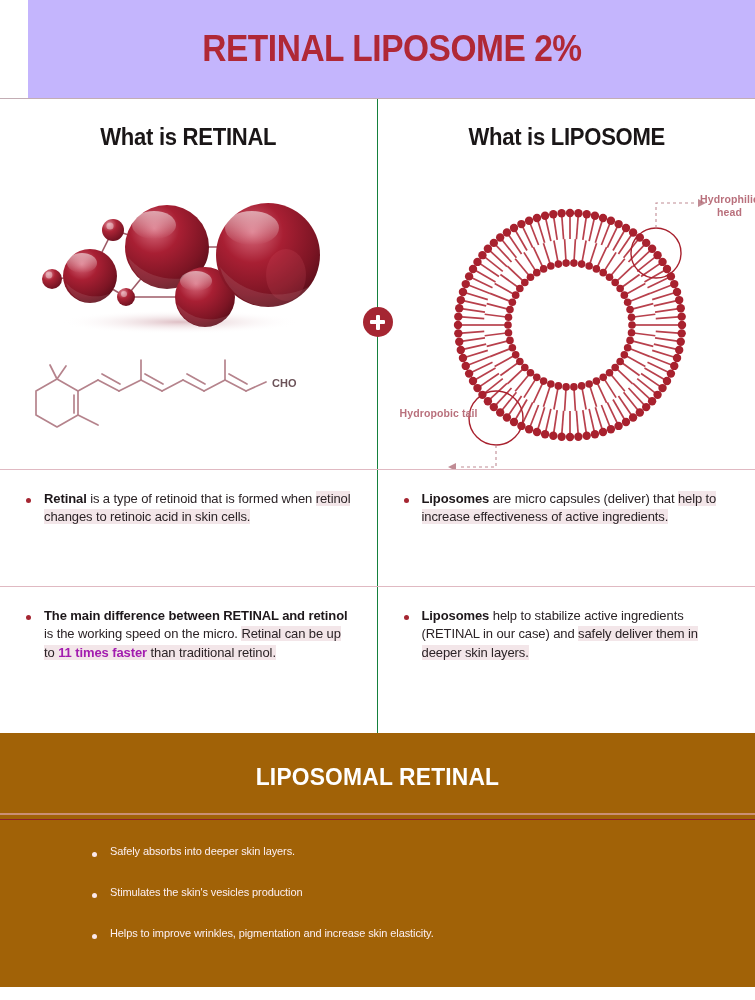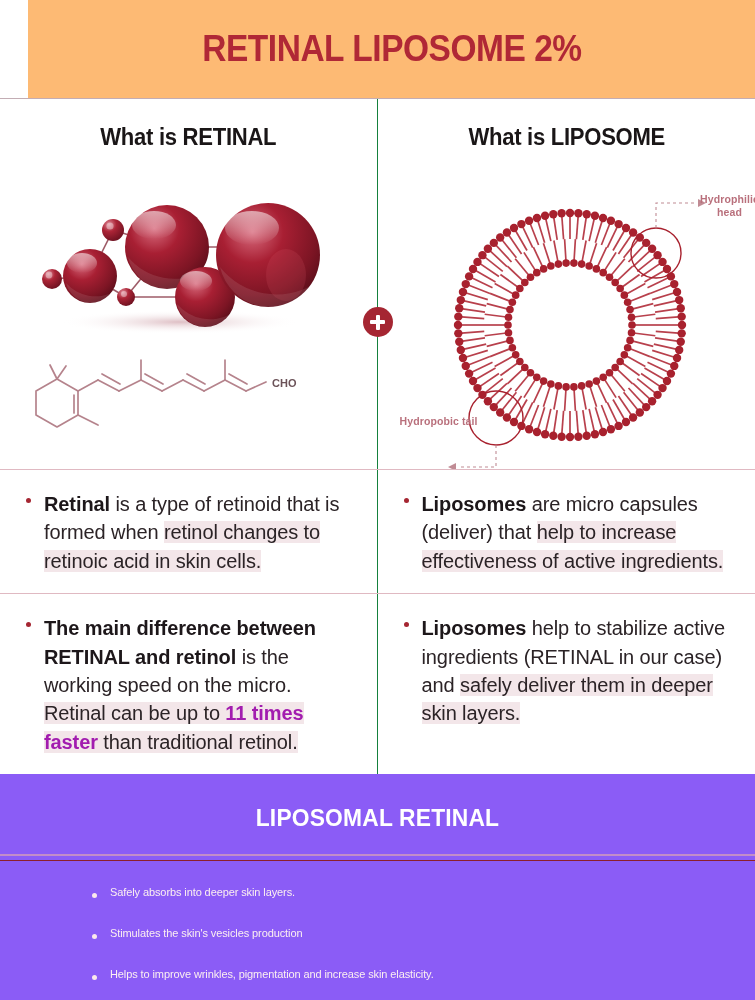--- a/index.html
+++ b/index.html
@@ -8,21 +8,21 @@
     background: #ffffff;
     font-family: "Liberation Sans", sans-serif;
     overflow: hidden;
   }
   .page { position: relative; width: 755px; height: 1000px; background: #fff; }
 
   
   .title-bar {
     height: 98px;
     display: flex; align-items: center; justify-content: center;
-    background: #fdba74;
+    background: #c4b5fd;
     margin-left: 28px;
   }
   .title-text {
     font-size: 36px;
     font-weight: 700;
     letter-spacing: -0.5px;
     color: #b02836;
     font-family: "Liberation Sans Narrow", "Liberation Sans", sans-serif;
     transform: scaleX(0.93);
     white-space: nowrap;
@@ -65,37 +65,37 @@
   .plus-badge .bar-h { position: absolute; width: 15px; height: 4px; background: #fff; border-radius: 1px;}
   .plus-badge .bar-v { position: absolute; width: 4px; height: 15px; background: #fff; border-radius: 1px;}
 
   
   .bullets-row-1 { min-height: 116px; }
   .bullets-row-2 { min-height: 146px; }
   .bullet-cell { padding: 20px 22px 18px 24px; }
   .bullet {
     position: relative;
     padding-left: 20px;
-    font-size: 20px;
+    font-size: 13px;
     line-height: 1.42;
     color: #2b2326;
     letter-spacing: -0.1px;
   }
   .bullet .dot {
     position: absolute; left: 2px; top: 8px;
     width: 5px; height: 5px; border-radius: 50%;
     background: #a52632;
   }
   .bullet b { font-weight: 700; color: #1d171a; }
   .hl { background: #f3e6e9; }
   .redstrong { color: #a21caf; font-weight: 700; }
 
   
   .banner {
-    background: #8b5cf6;
+    background: #a16207;
     color: #fff;
     padding: 0 0 34px 0;
   }
   .banner-title {
     text-align: center;
     font-size: 24px;
     font-weight: 700;
     letter-spacing: 0.2px;
     padding: 30px 0 22px 0;
     font-family: "Liberation Sans Narrow", "Liberation Sans", sans-serif;
@@ -528,21 +528,21 @@
 
           <g stroke="#c08b94" stroke-width="1.1" fill="none" stroke-dasharray="3,3">
             <path d="M278 53 L278 28 L318 28"></path>
             <path d="M118 270 L118 292 L80 292"></path>
           </g>
           <path d="M318 28 l8 0 M320 24 l8 4 l-8 4 z" fill="#c08b94" stroke="none"></path>
           <path d="M80 292 l-8 0 M78 288 l-8 4 l8 4 z" fill="#c08b94" stroke="none"></path>
         </svg>
 
         <div class="dia-label" style="left:322px; top:18px; width:60px; text-align:center;">Hydrophilic head</div>
-        <div class="dia-label" style="left:8px; top:240px; width:92px; text-align:right;">Hydropobic tail</div>
+        <div class="dia-label" style="left:8px; top:232px; width:92px; text-align:right;">Hydropobic tail</div>
       </div>
     </div>
 
     <div class="plus-badge">
       <span class="bar-h"></span>
       <span class="bar-v"></span>
     </div>
   </div>
 
   <div class="hrule-thin"></div>

